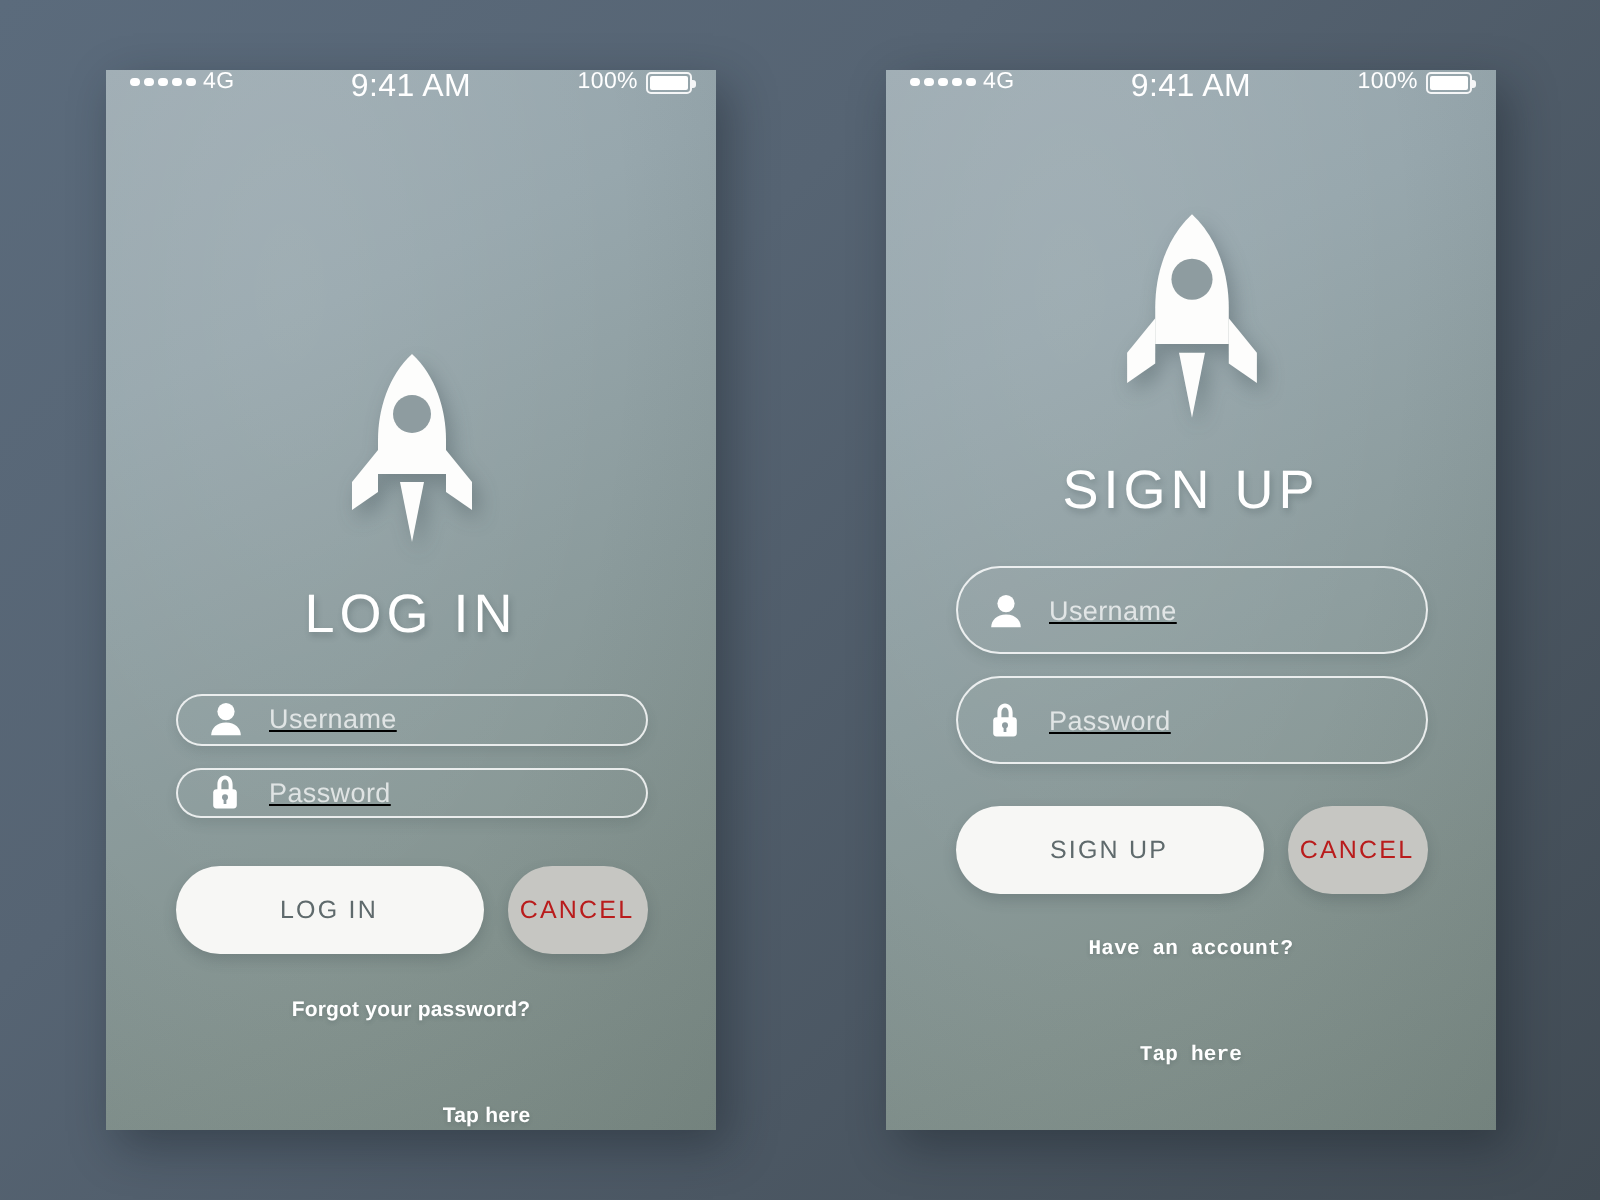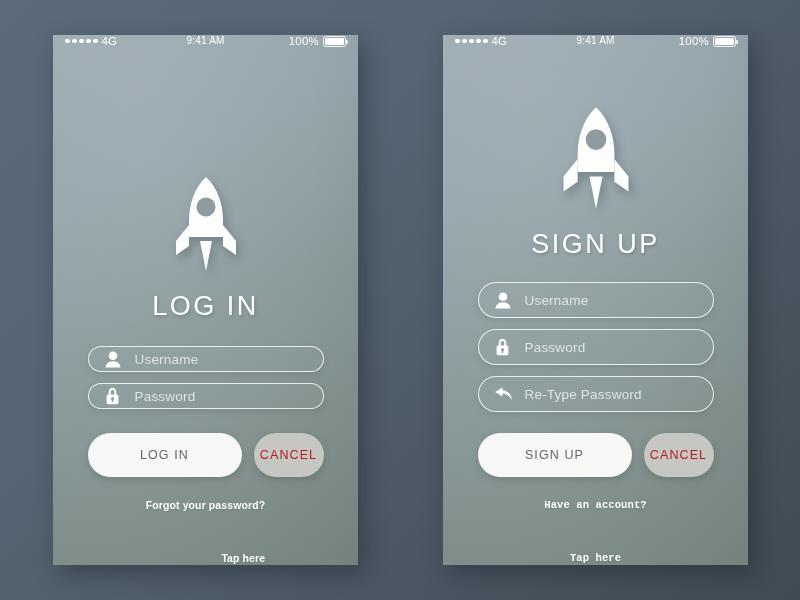--- a/index.html
+++ b/index.html
@@ -67,21 +67,21 @@
   .sig-dots { display: flex; gap: 2.5px; align-items: center; }
   .sig-dots i {
     display: block;
     width: 4.5px; height: 4.5px;
     border-radius: 50%;
     background: #ffffff;
   }
   .status-center {
     width: 34%;
     text-align: center;
-    font-size: 10px;
+    font-size: 16px;
   }
   .status-right {
     width: 33%;
     display: flex;
     align-items: center;
     justify-content: flex-end;
     gap: 4px;
   }
   .battery {
     position: relative;
@@ -135,20 +135,21 @@
     width: 236px;
     height: 44px;
     border: 1.4px solid rgba(255,255,255,0.82);
     border-radius: 22px;
     display: flex;
     align-items: center;
     padding-left: 14px;
     box-shadow: 0 3px 6px rgba(45,60,65,0.13);
     background: rgba(255,255,255,0.03);
     cursor: text;
+    text-decoration: underline;
   }
   .field .ficon {
     width: 20px;
     height: 20px;
     display: flex;
     align-items: center;
     justify-content: center;
     flex: 0 0 20px;
   }
   .field .fplaceholder {
@@ -329,28 +330,20 @@
         <svg width="15" height="18" viewBox="0 0 15 18" xmlns="http://www.w3.org/2000/svg">
           <path d="M3.7 8 L3.7 5.2 C3.7 2.6 5.4 0.8 7.5 0.8 C9.6 0.8 11.3 2.6 11.3 5.2 L11.3 8 L9.3 8 L9.3 5.2 C9.3 3.7 8.5 2.7 7.5 2.7 C6.5 2.7 5.7 3.7 5.7 5.2 L5.7 8 Z" fill="#ffffff"></path>
           <rect x="1.6" y="7.6" width="11.8" height="9.6" rx="1.7" fill="#ffffff"></rect>
           <circle cx="7.5" cy="11.6" r="1.5" fill="#8e9ca0"></circle>
           <rect x="6.8" y="11.6" width="1.4" height="3.4" fill="#8e9ca0"></rect>
         </svg>
       </span>
       <span class="fplaceholder">Password</span>
     </div>
 
-    <div class="field" style="margin-top:11px;">
-      <span class="ficon">
-        <svg width="20" height="14" viewBox="0 0 20 14" xmlns="http://www.w3.org/2000/svg">
-          <path d="M19 13 C18.4 7.2 14.6 3.4 9.4 3.2 L9.4 0.4 L2.2 4.9 L9.4 9.4 L9.4 6.6 C13.4 6.8 16.6 9.2 19 13 Z" fill="#ffffff"></path>
-        </svg>
-      </span>
-      <span class="fplaceholder">Re-Type Password</span>
-    </div>
 
     <div class="btn-row" style="margin-top:21px;">
       <button class="btn btn-primary">SIGN UP</button>
       <button class="btn btn-cancel">CANCEL</button>
     </div>
 
     <div class="foot-link" style="margin-top:22px;font-family:Liberation Mono, monospace;">
       <div>Have an account?</div>
       <div class="fl2">Tap here</div>
     </div>

